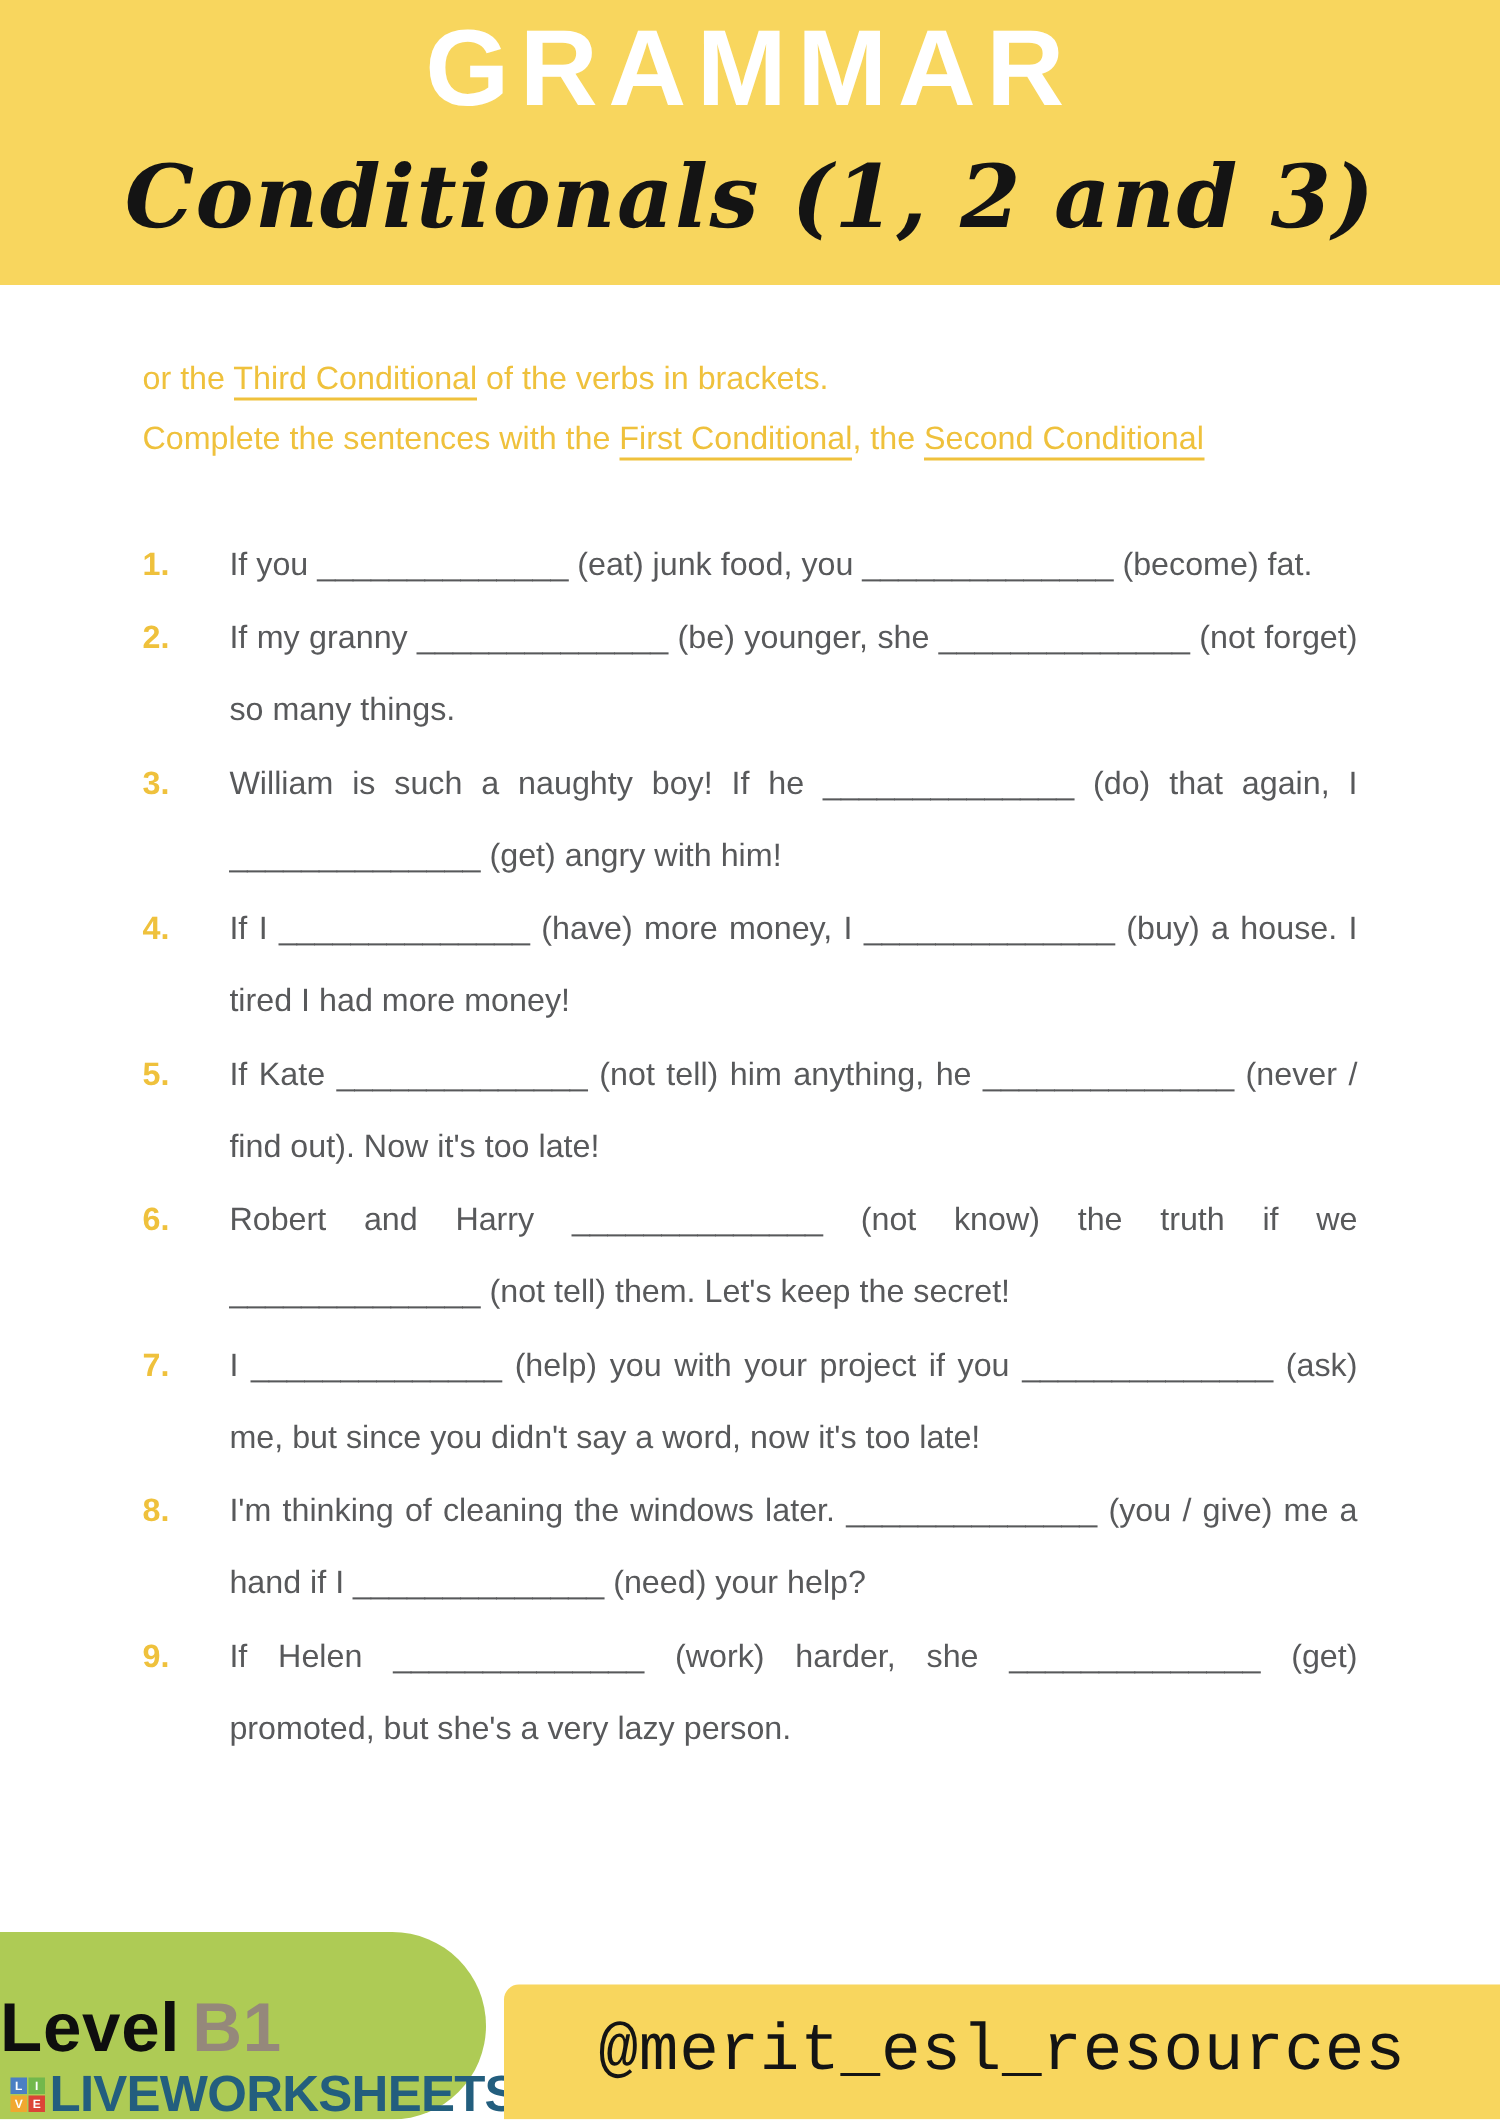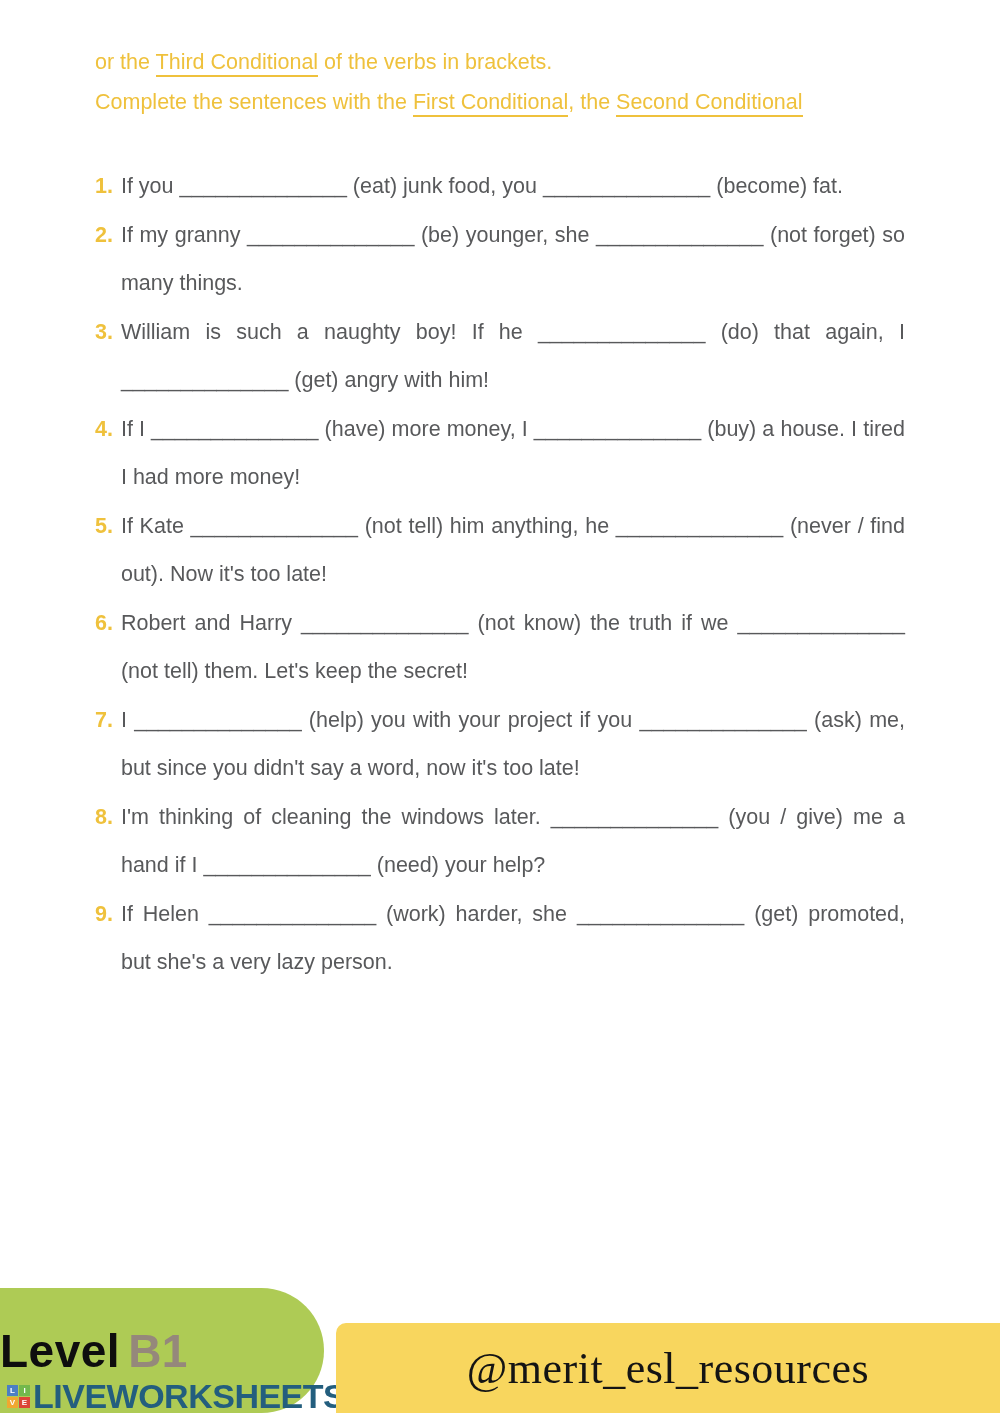--- a/index.html
+++ b/index.html
@@ -66,20 +66,21 @@
   .exercise .num {
     flex: 0 0 auto;
     margin-right: 8px;
     color: #EFC13C;
     font-weight: 700;
     white-space: nowrap;
   }
   .exercise .etext {
     flex: 1 1 auto;
     text-align: justify;
+    margin-left: 32px;
   }
 
   
   .level-badge {
     position: absolute;
     left: 0;
     top: 1288px;
     width: 324px;
     height: 125px;
     background: #AECB55;
@@ -138,32 +139,36 @@
     top: 1323px;
     right: 0;
     bottom: 0;
     background: #F8D65E;
     border-top-left-radius: 10px;
     display: flex;
     align-items: center;
     justify-content: center;
   }
   .credit-handle {
-    font-family: Liberation Serif, serif;
+    font-family: Liberation Mono, monospace;
     font-weight: 400;
     font-size: 44px;
     color: #141414;
     letter-spacing: 0.5px;
   }
 </style>
 </head>
 <body>
 
 <div class="page">
 
+  <header class="banner">
+    <div class="banner-title">GRAMMAR</div>
+    <div class="banner-subtitle">Conditionals (1, 2 and 3)</div>
+  </header>
 
   <section class="instructions">
     <div><span>or the </span><span class="u">Third Conditional</span><span> of the verbs in brackets.</span></div>
     <div><span>Complete the sentences with the </span><span class="u">First Conditional</span><span>, the </span><span class="u">Second Conditional</span></div>
   </section>
 
   <section class="exercises">
     <div class="exercise">
       <span class="num">1.</span>
       <span class="etext">If you ______________ (eat) junk food, you ______________ (become) fat.</span>

